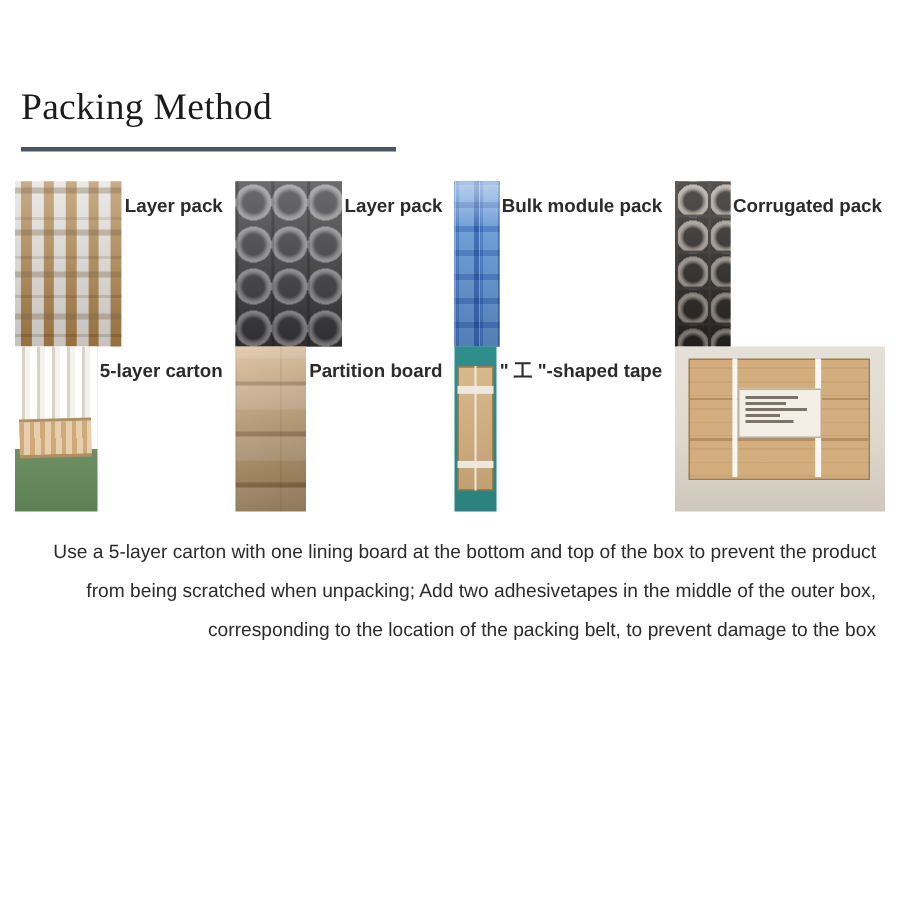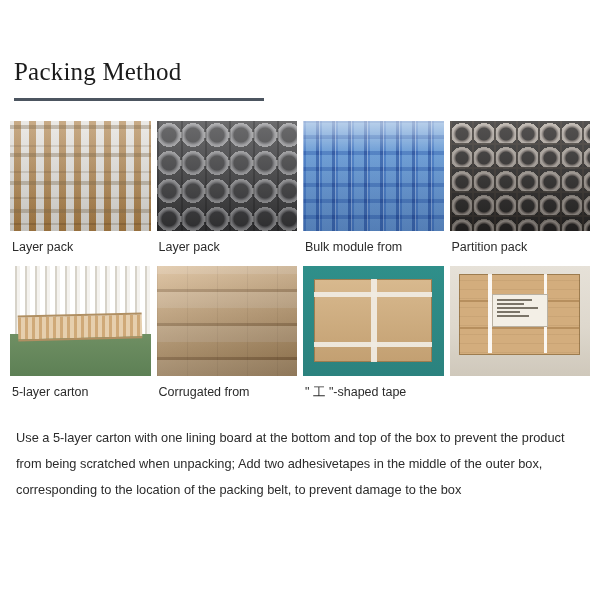--- a/index.html
+++ b/index.html
@@ -40,21 +40,22 @@
 
   .grid {
     display: grid;
     grid-template-columns: repeat(4, 1fr);
     column-gap: 6px;
     row-gap: 0px;
     margin-top: 20px;
   }
   .cell {
     display: flex;
-    flex-direction: column;
+    flex-direction: row;
+    font-weight: bold;
   }
   .thumb {
     width: 100%;
     height: 110px;
     position: relative;
     overflow: hidden;
     background: #d9d9d9;
   }
   .caption {
     font-size: 12.5px;
@@ -272,20 +273,21 @@
   .label-sticker i:nth-child(3) { width: 82%; }
   .label-sticker i:nth-child(4) { width: 46%; }
   .label-sticker i:nth-child(5) { width: 64%; }
 
   .body-text {
     margin: 14px 6px 0 6px;
     font-size: 12.8px;
     line-height: 26px;
     color: #2b2b2b;
     max-width: 578px;
+    text-align: right;
   }
 </style>
 </head>
 <body>
 
 <div class="page">
 
   <div class="title">Packing Method</div>
   <div class="title-rule"></div>
 
@@ -296,36 +298,36 @@
       <div class="caption">Layer pack</div>
     </div>
 
     <div class="cell">
       <div class="thumb img-layerpack2"></div>
       <div class="caption">Layer pack</div>
     </div>
 
     <div class="cell">
       <div class="thumb img-bulk"></div>
-      <div class="caption">Bulk module from</div>
+      <div class="caption">Bulk module pack</div>
     </div>
 
     <div class="cell">
       <div class="thumb img-partition"></div>
-      <div class="caption">Partition pack</div>
+      <div class="caption">Corrugated pack</div>
     </div>
 
     <div class="cell">
       <div class="thumb img-carton5"></div>
       <div class="caption cap-center">5-layer carton</div>
     </div>
 
     <div class="cell">
       <div class="thumb img-corrugated"></div>
-      <div class="caption cap-center">Corrugated from</div>
+      <div class="caption cap-center">Partition board</div>
     </div>
 
     <div class="cell">
       <div class="thumb img-tape"></div>
       <div class="caption cap-center">" 工 "-shaped tape</div>
     </div>
 
     <div class="cell">
       <div class="thumb img-strap">
         <div class="label-sticker">

